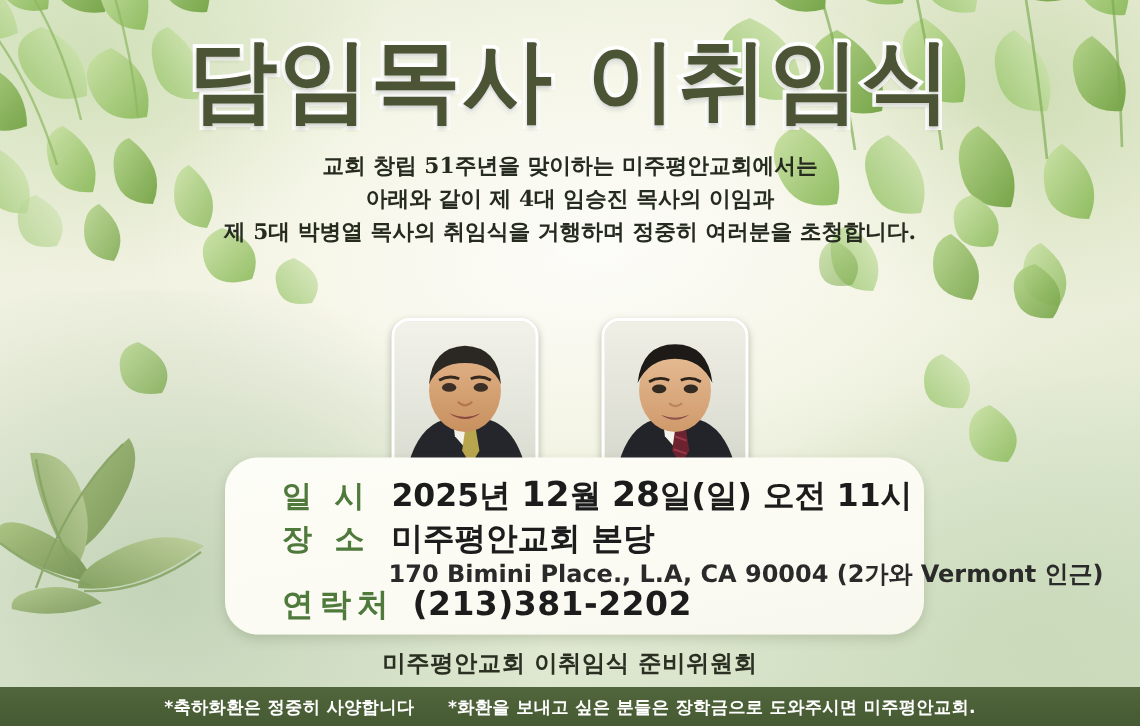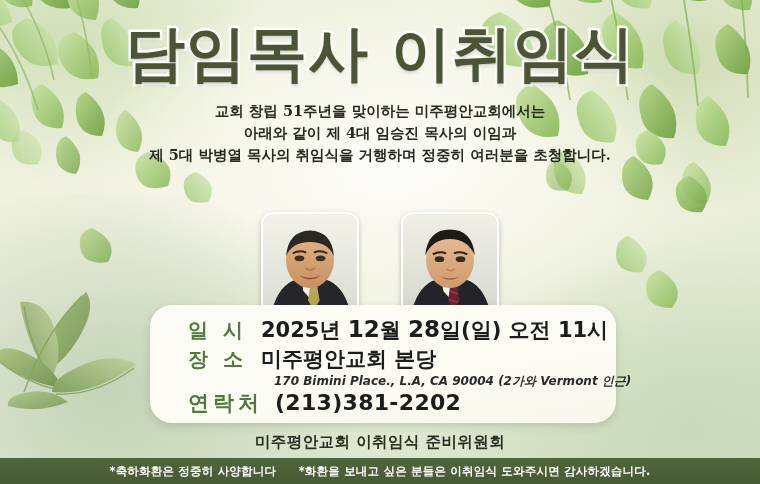--- a/index.html
+++ b/index.html
@@ -110,21 +110,21 @@
 
   #row-datetime { left: 38px; top: 11px; font-size: 21px; }
   #row-datetime .lbl { font-size: 20px; }
   #row-datetime .val { margin-left: 14px; }
   #row-datetime .big { font-weight: 900; font-size: 23px; text-align: right; }
 
   #row-place { left: 38px; top: 40px; font-size: 21px; }
   #row-place .lbl { font-size: 20px; }
   #row-place .val { margin-left: 14px; }
 
-  #row-address { left: 124px; top: 68px; font-size: 12px; color: #2a2a2a; font-weight: 600; font-style: italic; }
+  #row-address { left: 109px; top: 68px; font-size: 16px; color: #2a2a2a; font-weight: 600; }
 
   #row-phone { left: 38px; top: 84px; font-size: 22px; }
   #row-phone .lbl { font-size: 21px; }
   #row-phone .val { margin-left: 12px; font-weight: 700; letter-spacing: 0.3px; }
 
   #organizer {
     position: absolute; top: 432px; left: 0; width: 100%;
     text-align: center;
     font-size: 15.5px; font-weight: 800;
     color: #2a2f22;
@@ -357,18 +357,18 @@
       </div>
 
     </div>
 
     <div id="organizer">미주평안교회 이취임식 준비위원회</div>
 
     <div id="footer-bar">
       <div id="footer-note">
         <span>*축하화환은 정중히 사양합니다</span>
         <span class="sep"></span>
-        <span>*화환을 보내고 싶은 분들은 이취임식 도와주시면 감사하겠습니다.</span>
+        <span>*화환을 보내고 싶은 분들은 장학금으로 도와주시면 미주평안교회.</span>
       </div>
     </div>
 
   </div>
 </div>
 
 </body></html>

